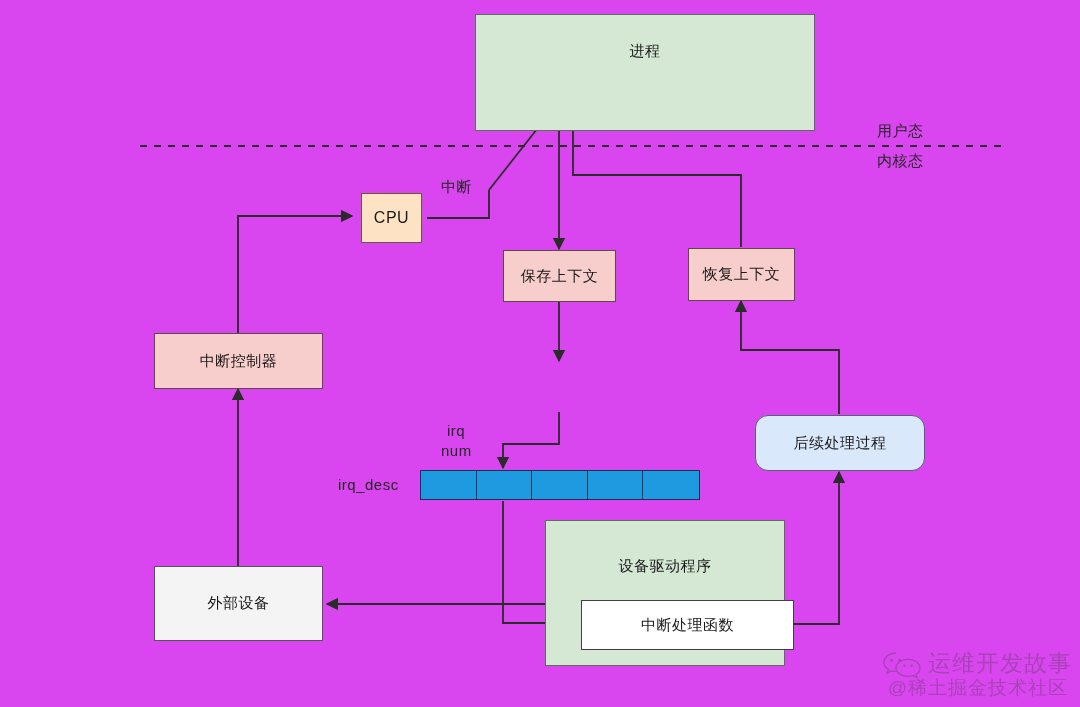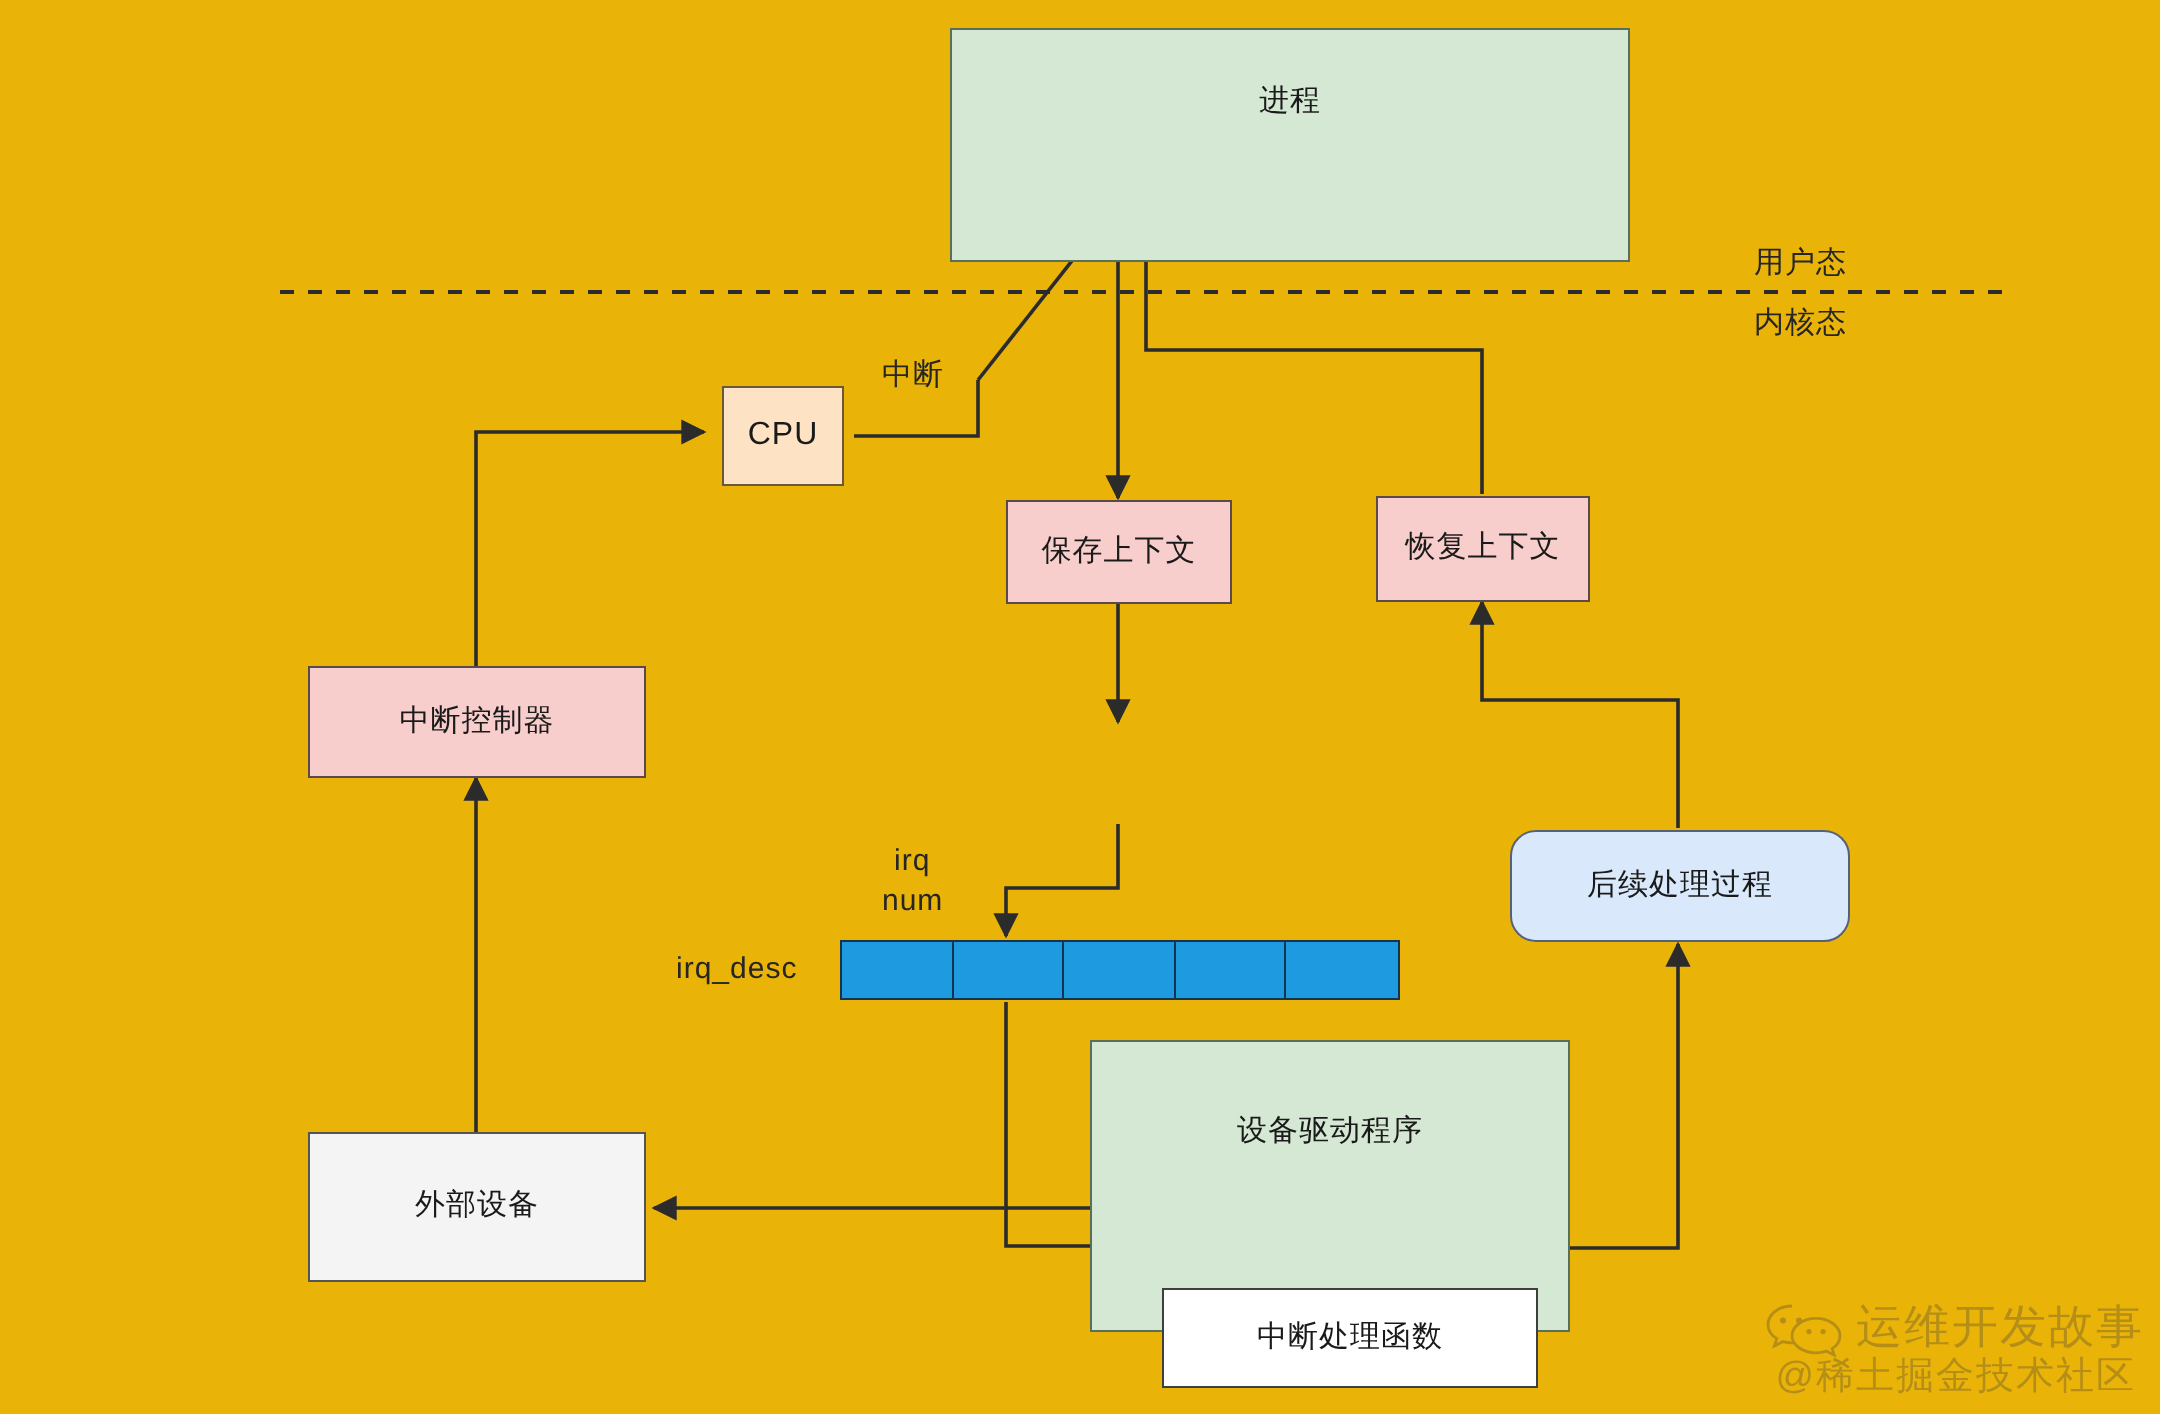--- a/index.html
+++ b/index.html
@@ -7,21 +7,21 @@
     padding: 0;
     background: #ffffff;
   }
   body {
     font-family: "Liberation Sans", "DejaVu Sans", sans-serif;
   }
   #canvas {
     position: relative;
     width: 1080px;
     height: 707px;
-    background: #eab308;
+    background: #d946ef;
     overflow: hidden;
   }
   svg.layer {
     position: absolute;
     left: 0;
     top: 0;
     width: 1080px;
     height: 707px;
   }
   .node {
@@ -184,21 +184,21 @@
   </div>
 
   <div class="node grey" style="left:154px; top:566px; width:169px; height:75px;">
     <span>外部设备</span>
   </div>
 
   <div class="node green node-driver" style="left:545px; top:520px; width:240px; height:146px;">
     <span>设备驱动程序</span>
   </div>
 
-  <div class="node white" style="left:581px; top:600px; width:188px; height:50px;margin-top:44px;">
+  <div class="node white" style="left:581px; top:600px; width:213px; height:50px;">
     <span>中断处理函数</span>
   </div>
 
   <div class="node blue" style="left:755px; top:415px; width:170px; height:56px;border-radius:13px;">
     <span>后续处理过程</span>
   </div>
 
   <div id="irq-array" style="left:420px; top:470px; width:280px; height:30px;">
     <div class="cell" style="width:20%"></div>
     <div class="cell" style="width:20%"></div>

